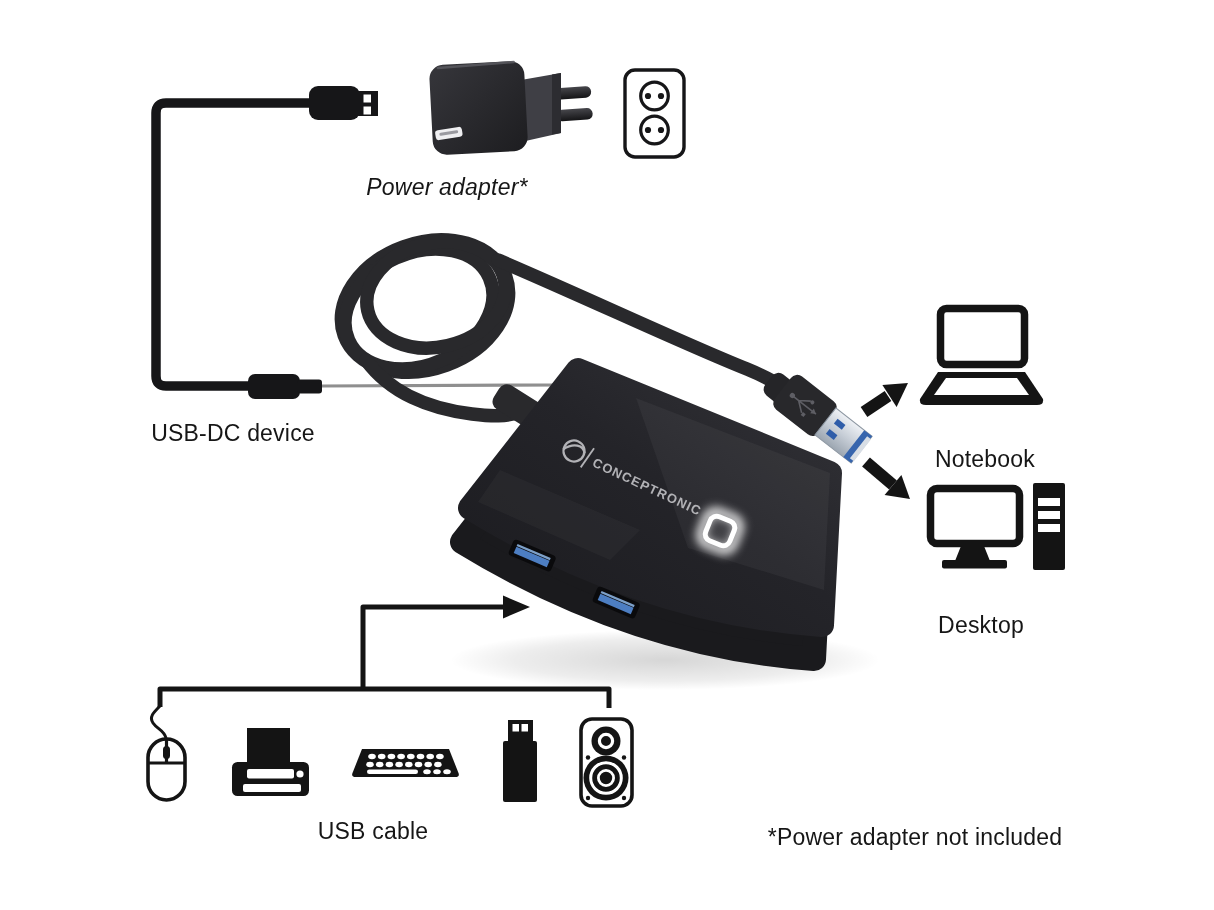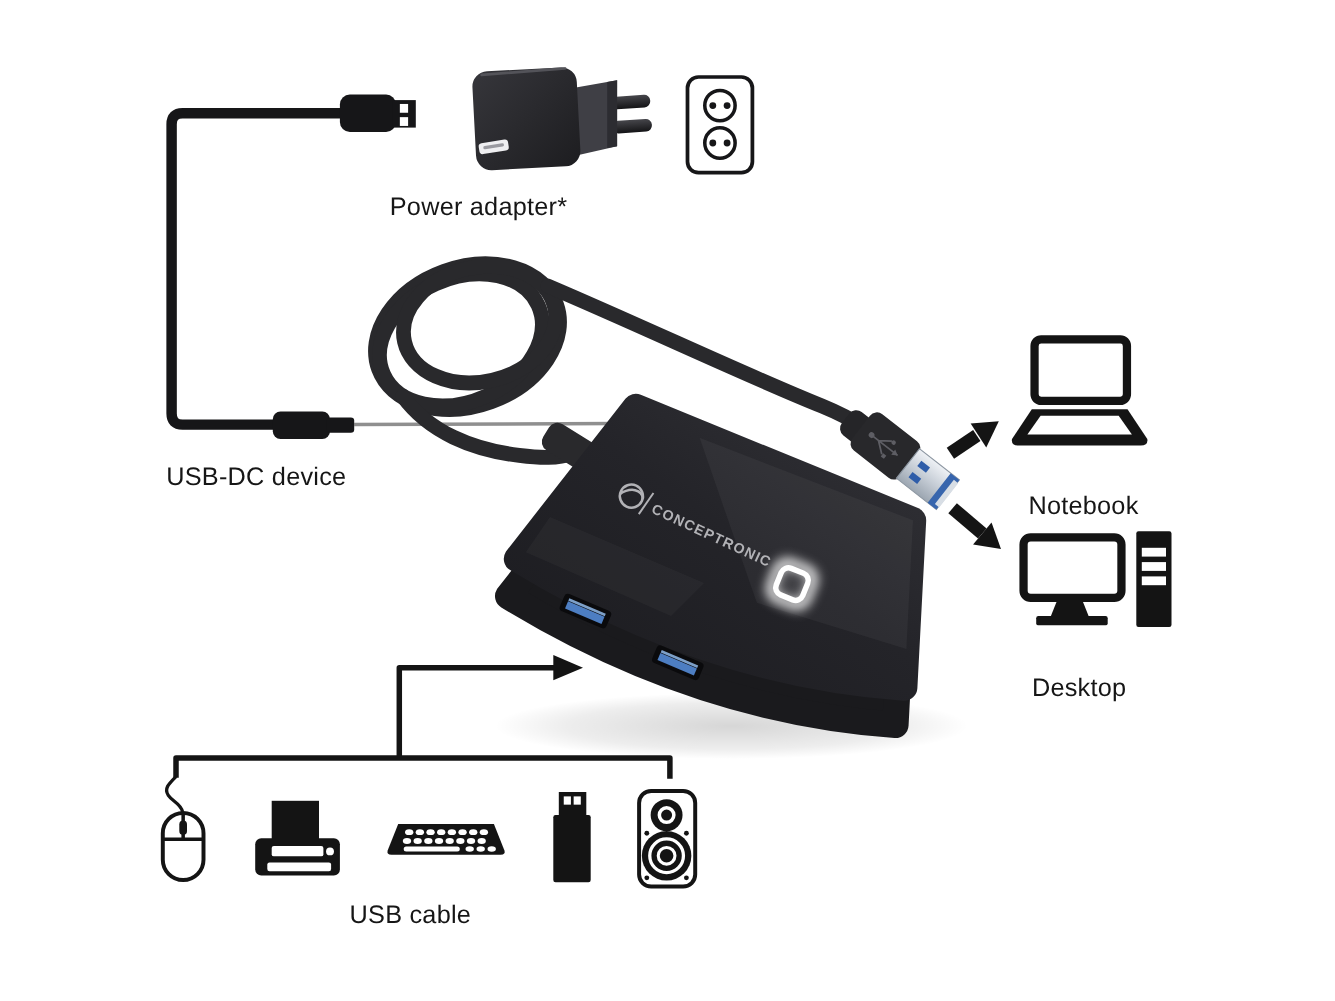--- a/index.html
+++ b/index.html
@@ -242,24 +242,25 @@
     <circle cx="606" cy="778" r="22.5" fill="#141414"></circle>
     <circle cx="606" cy="778" r="15.3" fill="none" stroke="#ffffff" stroke-width="3"></circle>
     <circle cx="606" cy="778" r="7.6" fill="none" stroke="#ffffff" stroke-width="2.8"></circle>
     <circle cx="588" cy="757.5" r="2.2" fill="#141414"></circle>
     <circle cx="624" cy="757.5" r="2.2" fill="#141414"></circle>
     <circle cx="588" cy="798" r="2.2" fill="#141414"></circle>
     <circle cx="624" cy="798" r="2.2" fill="#141414"></circle>
   </g>
 </svg>
 
-<div class="lbl" style="left:435px;top:174px;">Power adapter*</div>
+<div class="lbl" style="left:447px;top:174px;font-style:italic;">Power adapter*</div>
 
 <div class="lbl" style="left:233px;top:420px;">USB-DC device</div>
 
 <div class="lbl" style="left:985px;top:446px;">Notebook</div>
 
 <div class="lbl" style="left:981px;top:612px;">Desktop</div>
 
 <div class="lbl" style="left:373px;top:818px;">USB cable</div>
 
+<div class="lbl" style="left:915px;top:824px;">*Power adapter not included</div>
 
 </div>
 
 </body></html>

